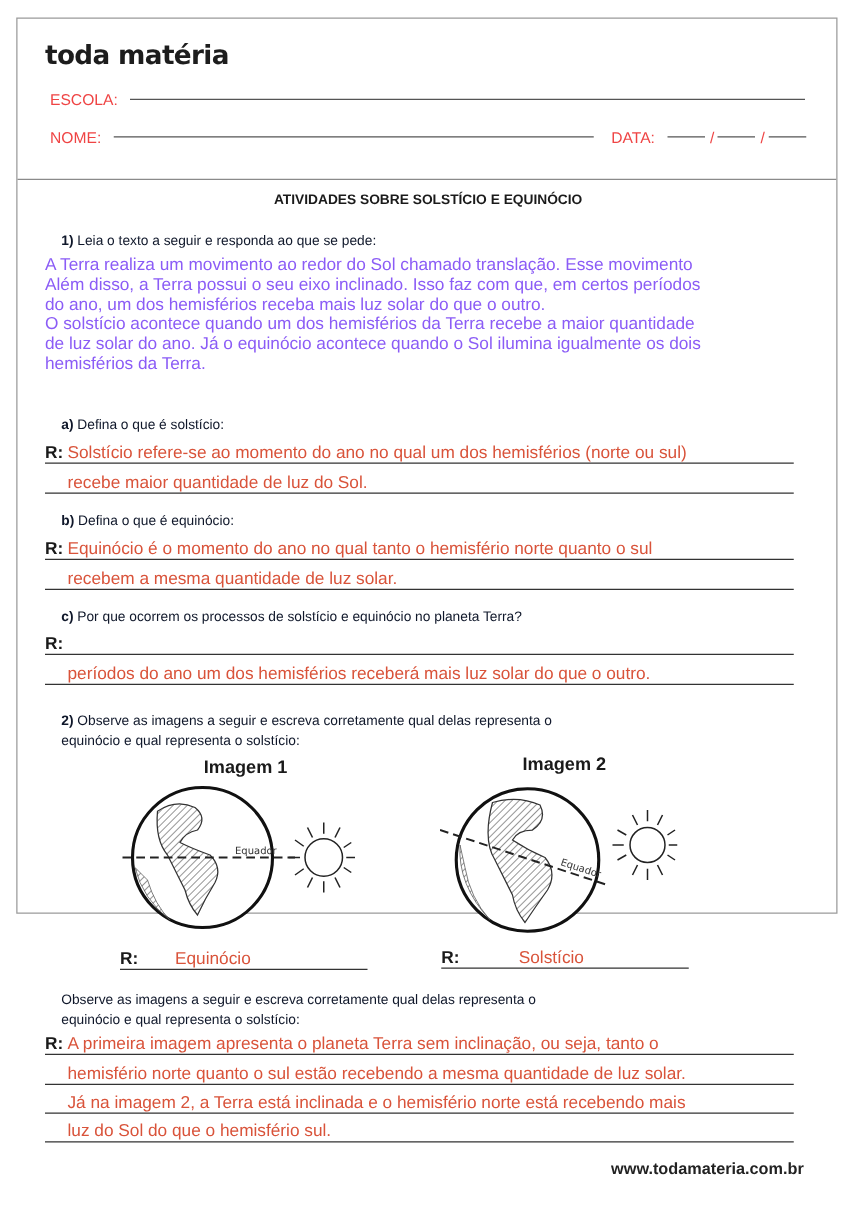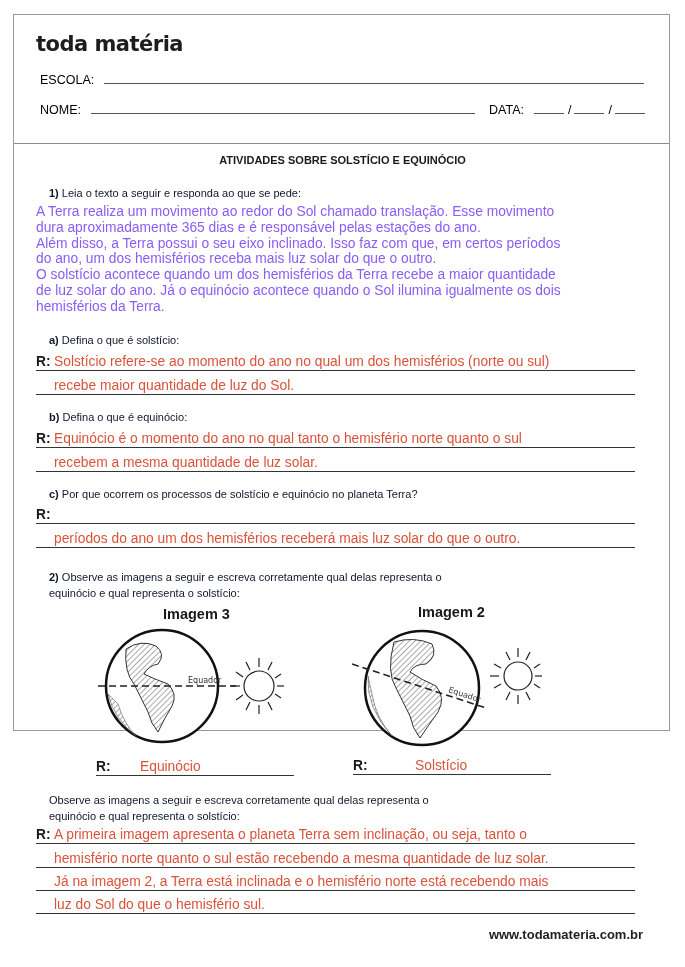--- a/index.html
+++ b/index.html
@@ -3,21 +3,21 @@
 <meta charset="utf-8">
 <style>
   html, body { margin: 0; padding: 0; background: #ffffff; }
   body { width: 685px; height: 967px; position: relative; overflow: hidden;
          font-family: "Liberation Sans", "DejaVu Sans", sans-serif; color: #1a1a1a; }
   .page { position: absolute; left: 13px; top: 14px; width: 657px; height: 717px;
           border: 1.5px solid #9a9a9a; box-sizing: border-box; }
   .header-sep { position: absolute; left: 0; right: 0; top: 128px; border-top: 1.5px solid #8a8a8a; }
   .logo { position: absolute; left: 22px; top: 17px; font-size: 21px; font-weight: bold;
           letter-spacing: -0.5px; color: #1d1d1d; font-family: "DejaVu Sans", sans-serif; }
-  .field-row { position: absolute; left: 26px; font-size: 12.5px; color: #000000; display: flex; align-items: flex-end; }
+  .field-row { position: absolute; left: 26px; font-size: 12.5px; color: #ef4444; display: flex; align-items: center; }
   .field-line { border-bottom: 1px solid #555; height: 1px; margin-left: 10px; margin-bottom: 3px; }
   .abs { position: absolute; }
   .title { left: 0; right: 0; top: 154px; text-align: center; font-weight: bold; font-size: 11px; color: #1a1a1a; }
   .q { font-size: 11px; color: #0f172a; line-height: 15.8px; }
   .q b { font-weight: bold; }
   .para { left: 36px; top: 204px; width: 610px; font-size: 13.8px; line-height: 15.8px; color: #8b5cf6; }
   .ans-line { position: absolute; left: 36px; width: 599px; border-bottom: 1.5px solid #333; height: 20px; }
   .ans-text { position: absolute; left: 18px; bottom: 1px; color: #d9533a; font-size: 13.8px; white-space: nowrap; }
   .ans-r { position: absolute; left: 0; bottom: 1px; font-weight: bold; font-size: 13.8px; color: #1a1a1a; }
   .img-label { font-weight: bold; font-size: 14.5px; color: #1a1a1a; }
@@ -51,21 +51,20 @@
 
 <div class="abs title">ATIVIDADES SOBRE SOLSTÍCIO E EQUINÓCIO</div>
 
 <div class="abs q" style="left:49px; top:186px;">
   <b>1)</b>
   <span>Leia o texto a seguir e responda ao que se pede:</span>
 </div>
 
 <div class="abs para">
   <div>A Terra realiza um movimento ao redor do Sol chamado translação. Esse movimento</div>
-  <div>dura aproximadamente 365 dias e é responsável pelas estações do ano.</div>
   <div>Além disso, a Terra possui o seu eixo inclinado. Isso faz com que, em certos períodos</div>
   <div>do ano, um dos hemisférios receba mais luz solar do que o outro.</div>
   <div>O solstício acontece quando um dos hemisférios da Terra recebe a maior quantidade</div>
   <div>de luz solar do ano. Já o equinócio acontece quando o Sol ilumina igualmente os dois</div>
   <div>hemisférios da Terra.</div>
 </div>
 
 <div class="abs q" style="left:49px; top:333px;">
   <b>a)</b>
   <span>Defina o que é solstício:</span>
@@ -99,21 +98,21 @@
 </div>
 <div class="ans-line" style="top:527px;text-decoration:underline;">
   <span class="ans-text">períodos do ano um dos hemisférios receberá mais luz solar do que o outro.</span>
 </div>
 
 <div class="abs q" style="left:49px; top:570px; width:610px;">
   <div><b>2)</b> <span>Observe as imagens a seguir e escreva corretamente qual delas representa o</span></div>
   <div>equinócio e qual representa o solstício:</div>
 </div>
 
-<div class="abs img-label" style="left:163px; top:606px;">Imagem 3</div>
+<div class="abs img-label" style="left:163px; top:606px;">Imagem 1</div>
 <svg class="abs" style="left:96px; top:624px;" width="190" height="120" viewBox="0 0 190 120">
   <defs>
     <pattern id="hatch1" width="4" height="4" patternUnits="userSpaceOnUse" patternTransform="rotate(45)">
       <line x1="0" y1="0" x2="0" y2="4" stroke="#555" stroke-width="1"></line>
     </pattern>
   </defs>
   <circle cx="66" cy="62" r="56" fill="#fff" stroke="#111" stroke-width="2.5"></circle>
   <path d="M30 25 Q45 15 60 22 Q70 30 62 40 Q52 42 48 50 Q58 55 72 60 Q82 70 76 82 Q68 95 62 108 Q55 100 52 88 Q44 72 38 60 Q28 48 30 25 Z" fill="url(#hatch1)" stroke="#333" stroke-width="1"></path>
   <path d="M12 70 Q18 95 40 112 Q28 100 22 80 Z" fill="url(#hatch1)" stroke="#555" stroke-width="0.6"></path>
   <line x1="2" y1="62" x2="140" y2="62" stroke="#222" stroke-width="1.6" stroke-dasharray="7,4"></line>

